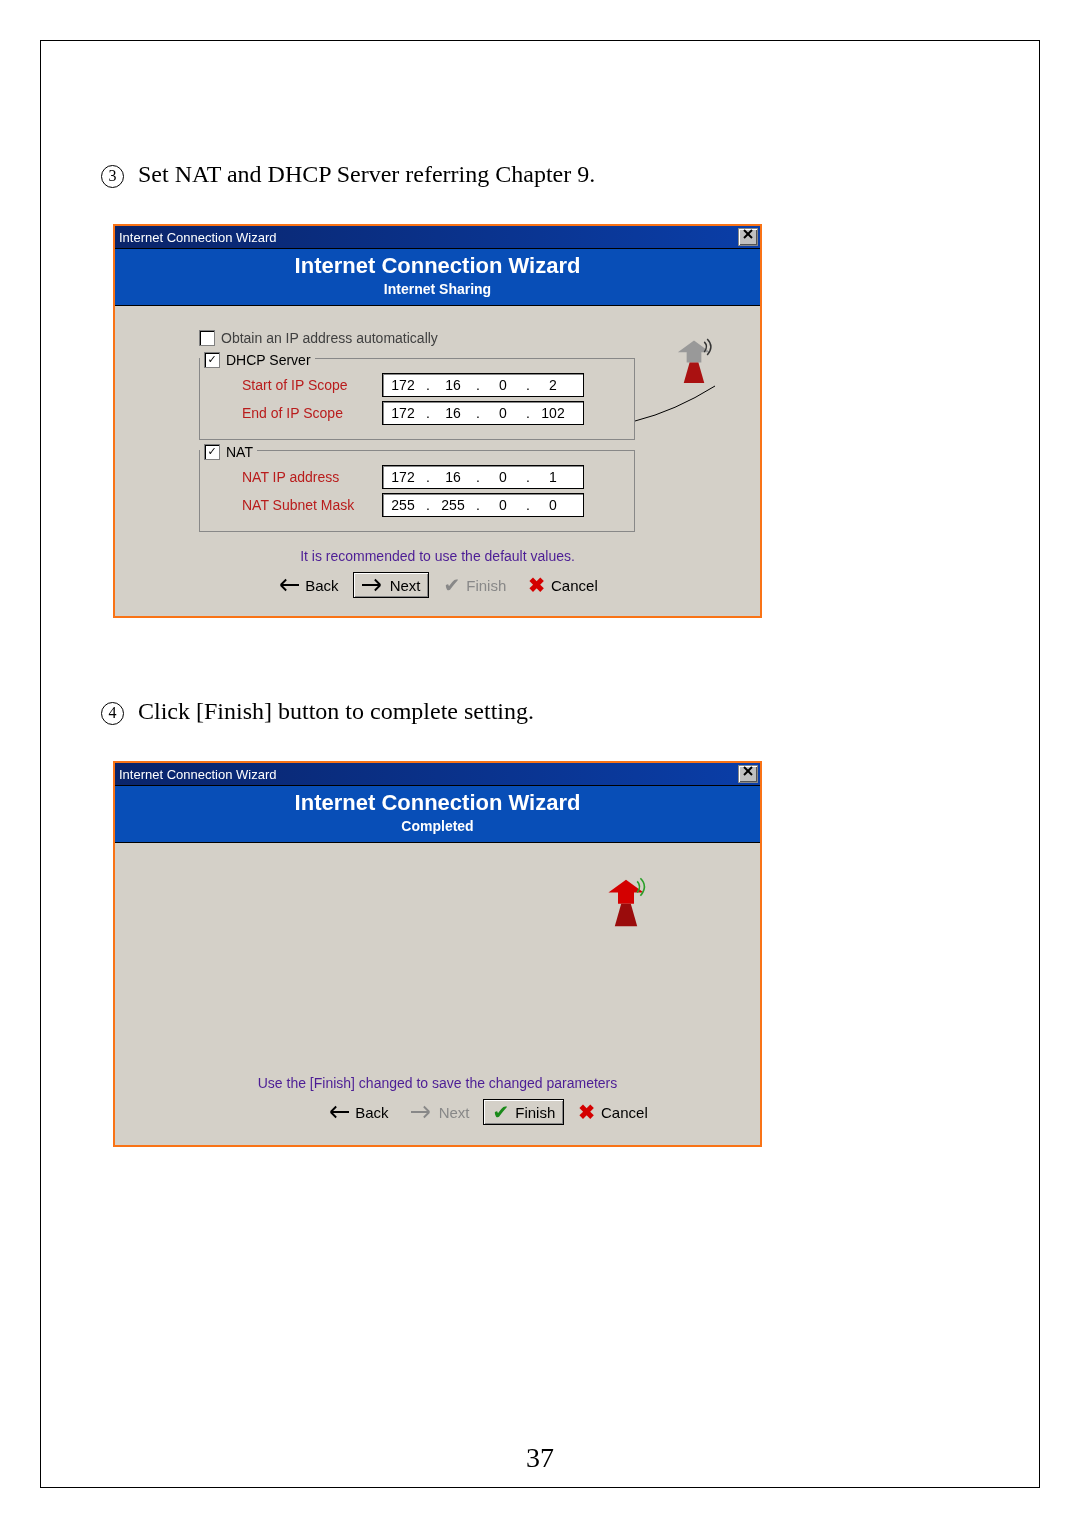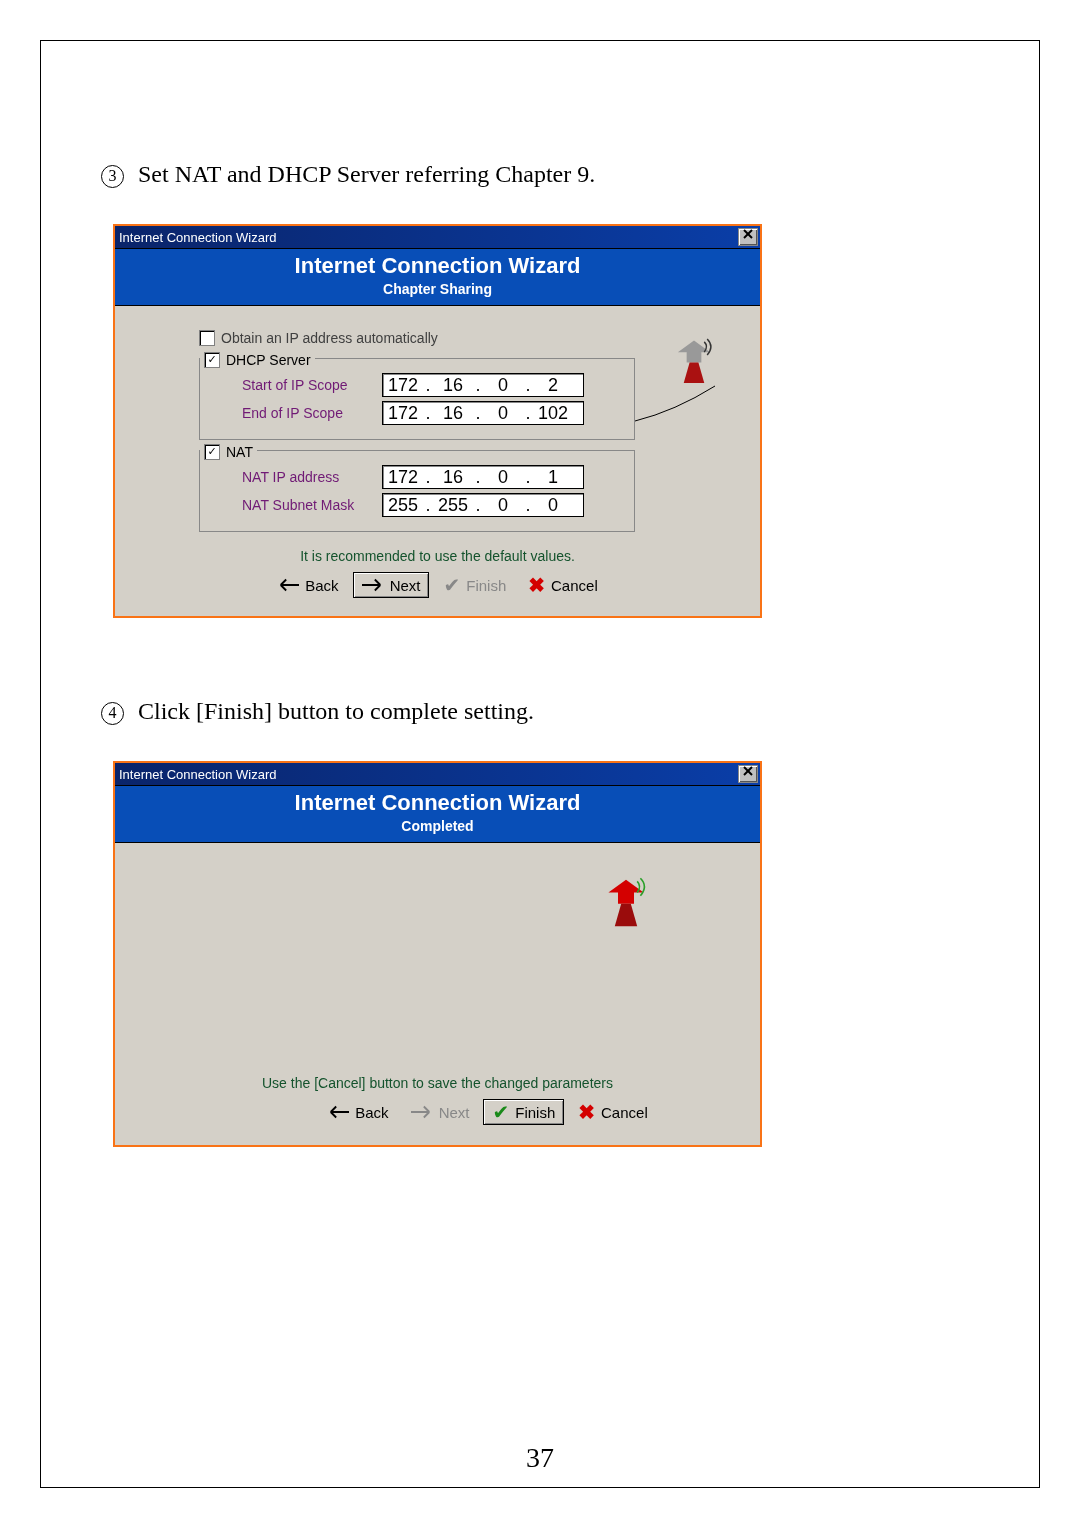--- a/index.html
+++ b/index.html
@@ -140,43 +140,43 @@
   }
   .row {
     display: flex;
     align-items: center;
     margin: 4px 0;
   }
   .row-label {
     width: 140px;
     font-family: Tahoma, sans-serif;
     font-size: 14px;
-    color: #701a75;
+    color: #b91c1c;
   }
   .ip-field {
     display: inline-flex;
     border: 1px solid #000;
     background: #fff;
     height: 22px;
     width: 200px;
     font-family: Tahoma,sans-serif;
-    font-size: 18px;
+    font-size: 14px;
     align-items:center;
     box-shadow: inset 1px 1px 0 #888;
   }
   .ip-seg {
     width: 40px;
     text-align: center;
   }
   .ip-dot { width: 10px; text-align:center; color:#000;}
   .hint {
     text-align:center;
     font-family: Tahoma,sans-serif;
     font-size: 14px;
-    color:#14532d;
+    color:#4c1d95;
   }
   .btnrow {
     display:flex;
     justify-content:center;
     gap: 6px;
     padding: 8px 0 10px 0;
   }
   .wbtn {
     display:flex;
     align-items:center;
@@ -237,21 +237,21 @@
       <span class="close-btn">
         <svg width="10" height="10" viewBox="0 0 10 10">
             <line x1="1" y1="1" x2="9" y2="9" stroke="#000" stroke-width="2"></line>
             <line x1="9" y1="1" x2="1" y2="9" stroke="#000" stroke-width="2"></line>
           </svg>
       </span>
     </div>
 
     <div class="banner">
       <div class="banner-title">Internet Connection Wizard</div>
-      <div class="banner-sub">Chapter Sharing</div>
+      <div class="banner-sub">Internet Sharing</div>
     </div>
 
     <div class="body-area">
       <div style="display:flex;align-items:flex-start;gap:12px;">
         <div style="flex:1;padding-left:70px">
           <label class="checkbox disabled">
             <span class="box"></span>
             <span>Obtain an IP address automatically</span>
           </label>
 
@@ -395,21 +395,21 @@
             <polygon points="30,6 52,22 40,22 40,36 20,36 20,22 8,22" fill="#d40000"></polygon>
             <polygon points="24,36 36,36 44,64 16,64" fill="#9a0c0c"></polygon>
             <g stroke="#2aa02a" stroke-width="2" fill="none">
               <path d="M44 8 q6 6 0 14"></path>
                 <path d="M48 4 q10 10 0 22"></path>
             </g>
           </svg>
         </div>
       </div>
       <div style="height:140px"></div>
-      <div class="hint">Use the [Cancel] button to save the changed parameters</div>
+      <div class="hint">Use the [Finish] changed to save the changed parameters</div>
       <div class="btnrow" style="justify-content:center;padding-left:100px">
         <span class="wbtn">
           <span class="arrow-icon">
             <svg width="24" height="16" viewBox="0 0 24 16">
                 <path d="M24 8 H4 M4 8 L10 2 M4 8 L10 14" stroke="#000" stroke-width="2" fill="none"></path>
               </svg>
           </span>
           <span>Back</span>
         </span>
         <span class="wbtn disabled">

